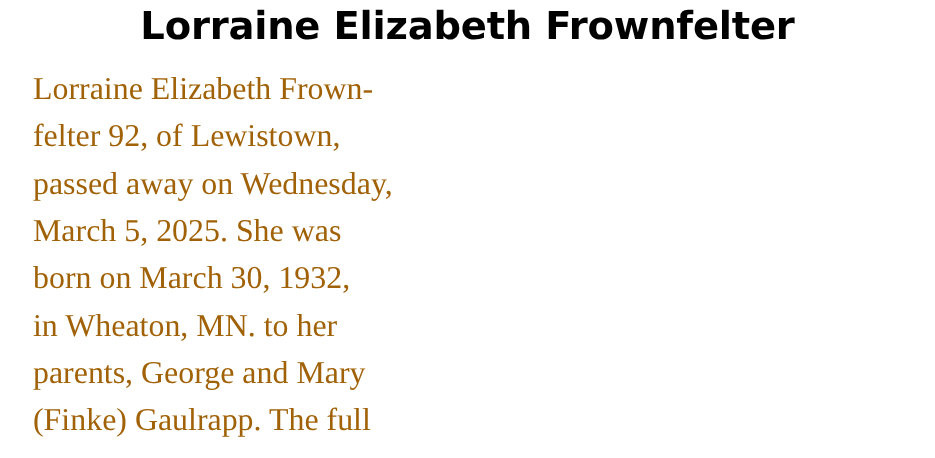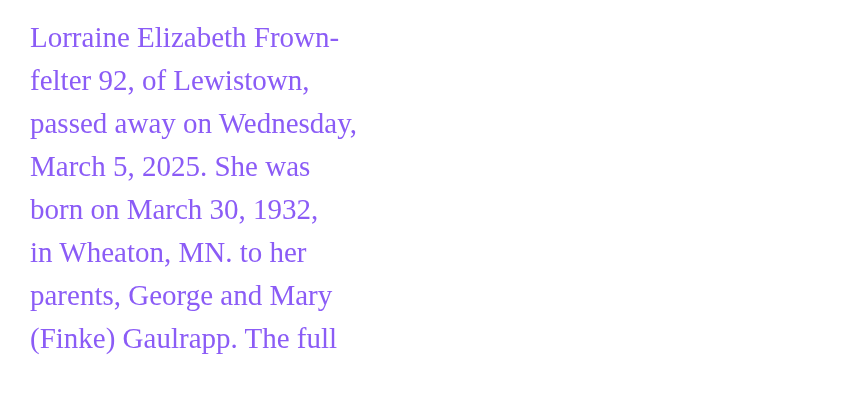--- a/index.html
+++ b/index.html
@@ -36,40 +36,41 @@
     flex-direction: row;
     align-items: flex-start;
     padding: 16px 12px 0 12px;
     box-sizing: border-box;
     width: 850px;
   }
   .column {
     font-family: "Liberation Serif", serif;
     font-size: 29px;
     line-height: 43px;
-    color: #8b5cf6;
+    color: #a16207;
     white-space: pre-line;
     box-sizing: border-box;
   }
   .column-left {
     width: 424px;
     padding-left: 18px;
     padding-right: 12px;
     text-indent: 0;
   }
   .column-right {
     width: 414px;
     padding-left: 6px;
   }
 </style>
 </head>
 <body>
 
 <div class="obituary">
 
+  <div class="headline">Lorraine Elizabeth Frownfelter</div>
 
   <div class="columns">
     <div class="column column-left">    Lorraine Elizabeth Frown-
 felter 92, of Lewistown,
 passed away on Wednesday,
 March 5, 2025. She was
 born on March 30, 1932,
 in Wheaton, MN. to her
 parents, George and Mary
 (Finke) Gaulrapp.  The full</div>

